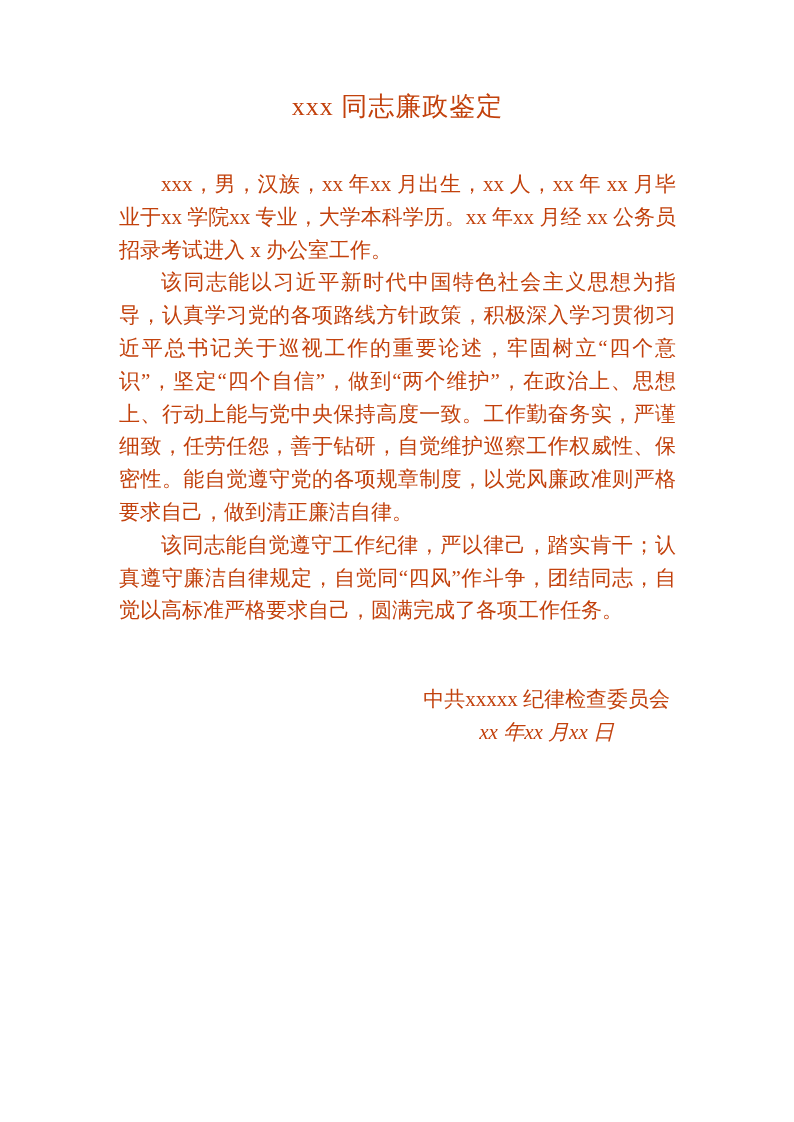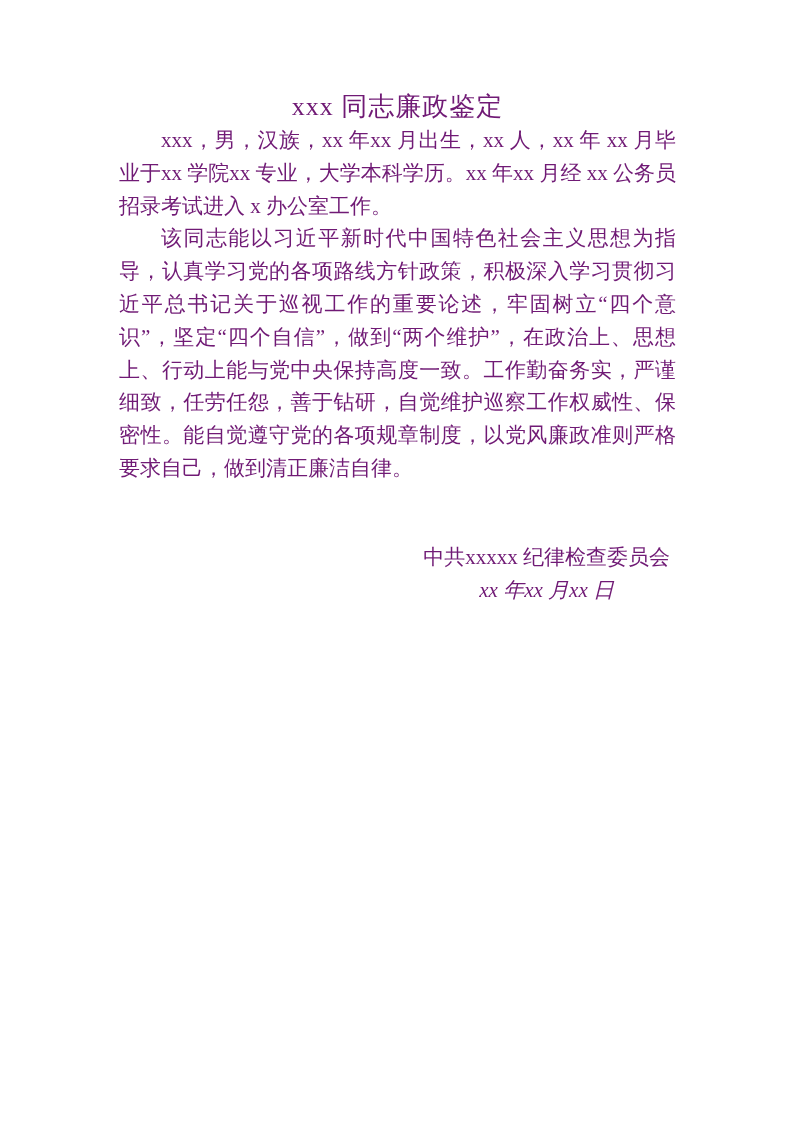--- a/index.html
+++ b/index.html
@@ -6,35 +6,36 @@
     margin: 0;
     padding: 0;
     background: #ffffff;
   }
   .page {
     position: relative;
     width: 794px;
     height: 1122px;
     margin: 0 auto;
     background: #ffffff;
-    color: #701a75;
+    color: #c2410c;
     box-sizing: border-box;
     padding: 90px 118px 0 119px;
     font-family: "Liberation Serif", "DejaVu Serif", serif;
     overflow: hidden;
   }
   .doc-title {
     margin: 0;
     font-size: 26px;
     font-weight: normal;
     line-height: 34px;
     text-align: center;
     letter-spacing: 1px;
   }
   .doc-body {
+    margin-top: 44px;
   }
   .doc-para {
     margin: 0;
     font-size: 21px;
     line-height: 32.8px;
     text-align: justify;
     text-justify: inter-ideograph;
     text-indent: 2em;
   }
   .signature-block {
@@ -57,19 +58,20 @@
 </style>
 </head>
 <body>
 
 <div class="page">
   <h1 class="doc-title">xxx 同志廉政鉴定</h1>
 
   <div class="doc-body">
     <p class="doc-para">xxx，男，汉族，xx 年xx 月出生，xx 人，xx 年 xx 月毕业于xx 学院xx 专业，大学本科学历。xx 年xx 月经 xx 公务员招录考试进入 x 办公室工作。</p>
     <p class="doc-para">该同志能以习近平新时代中国特色社会主义思想为指导，认真学习党的各项路线方针政策，积极深入学习贯彻习近平总书记关于巡视工作的重要论述，牢固树立“四个意识”，坚定“四个自信”，做到“两个维护”，在政治上、思想上、行动上能与党中央保持高度一致。工作勤奋务实，严谨细致，任劳任怨，善于钻研，自觉维护巡察工作权威性、保密性。能自觉遵守党的各项规章制度，以党风廉政准则严格要求自己，做到清正廉洁自律。</p>
+    <p class="doc-para">该同志能自觉遵守工作纪律，严以律己，踏实肯干；认真遵守廉洁自律规定，自觉同“四风”作斗争，团结同志，自觉以高标准严格要求自己，圆满完成了各项工作任务。</p>
   </div>
 
   <div class="signature-block">
     <div class="signature-org">中共xxxxx  纪律检查委员会</div>
     <div class="signature-date">xx 年xx 月xx 日</div>
   </div>
 </div>
 
 </body></html>

